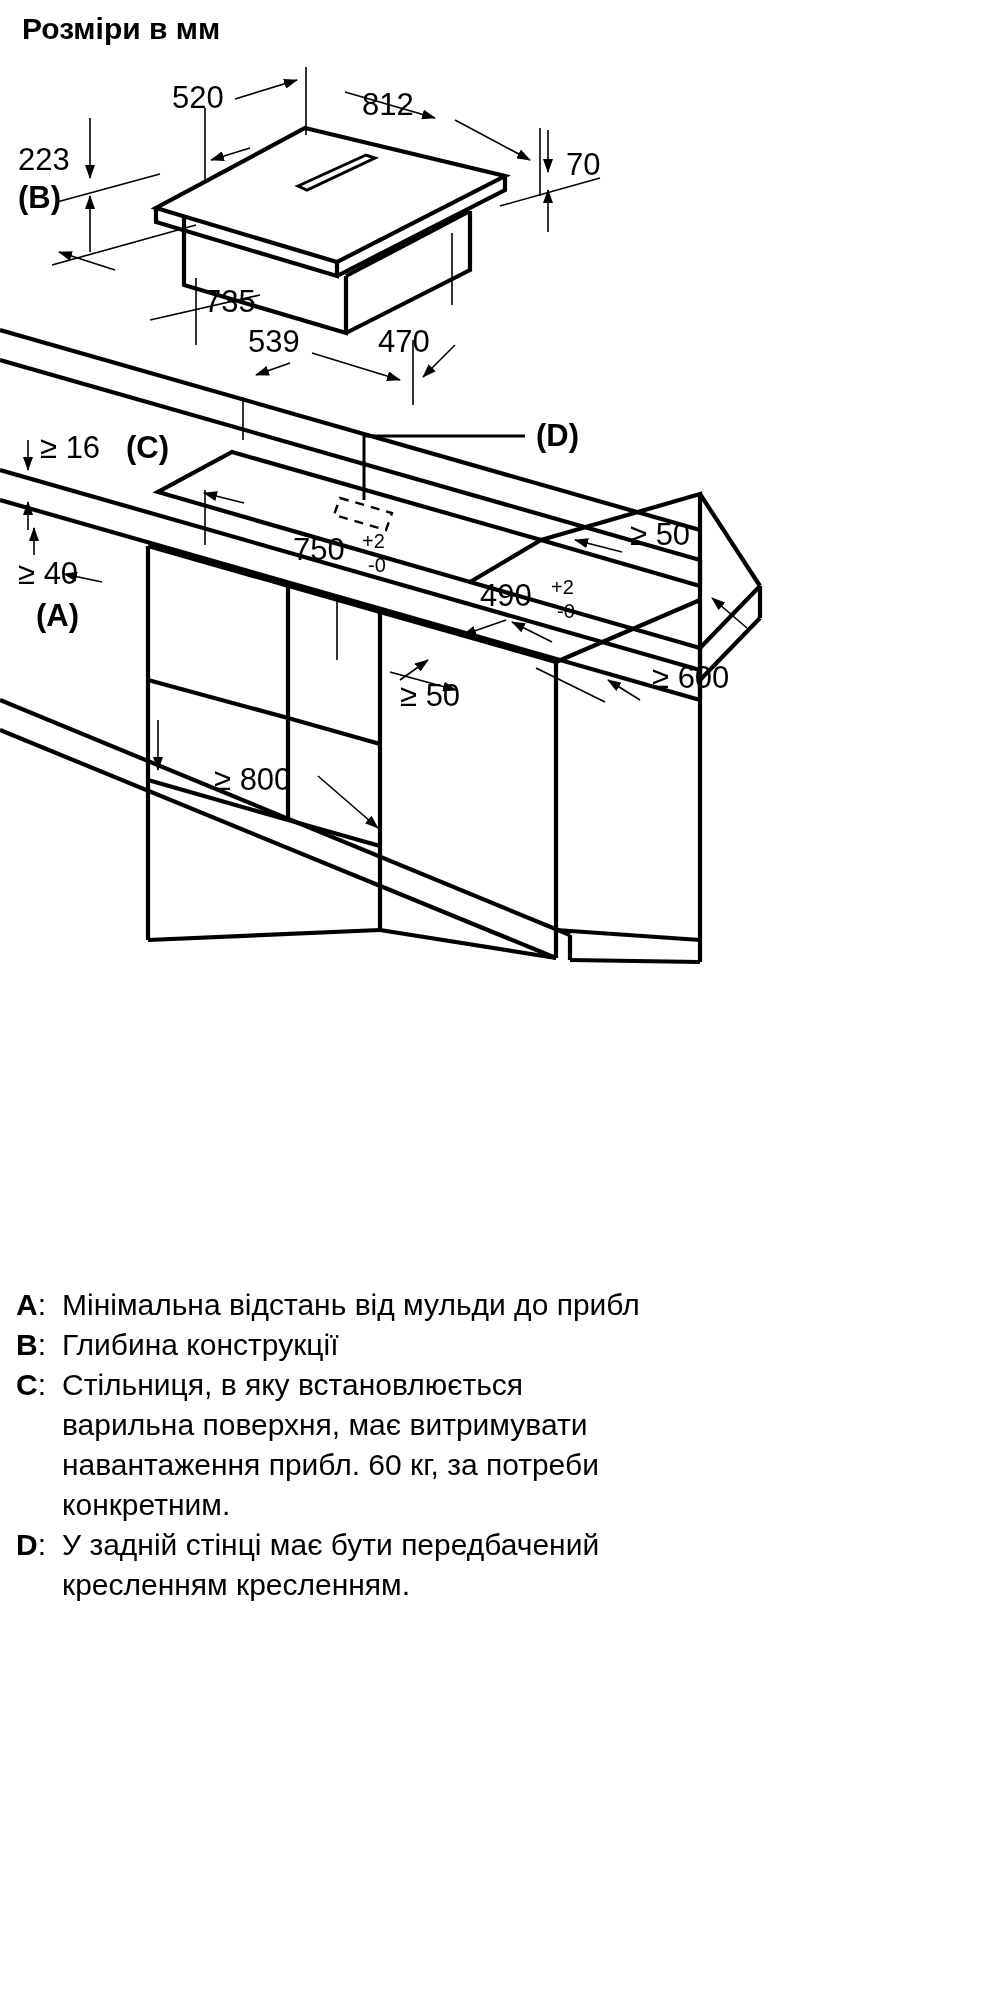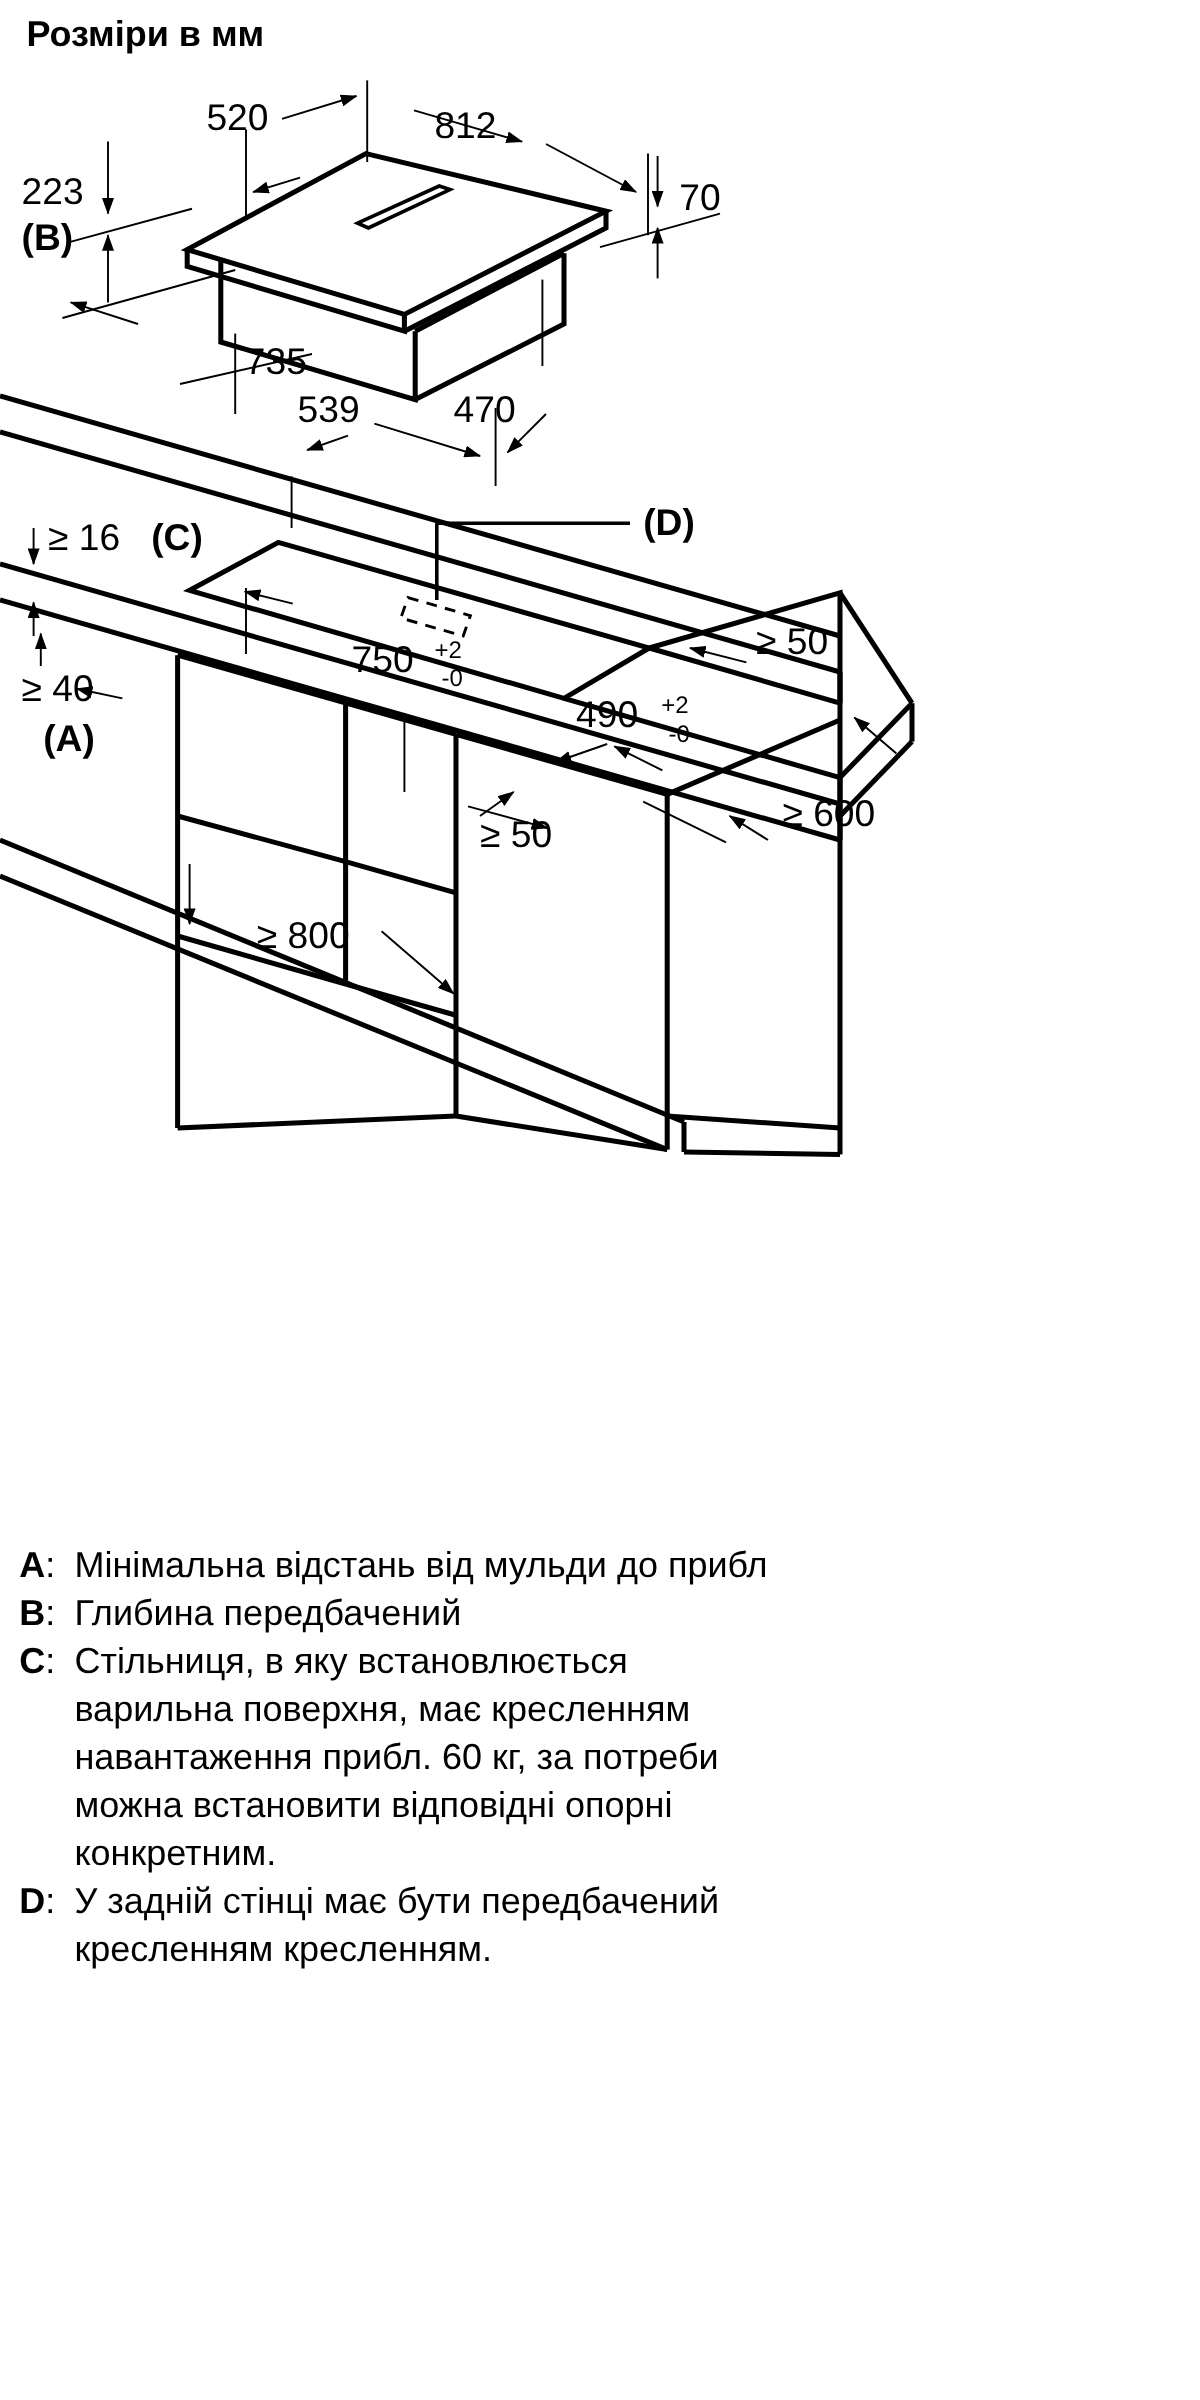--- a/index.html
+++ b/index.html
@@ -190,30 +190,29 @@
   <div id="legend">
     <div class="leg-row">
       <div class="leg-key"><span>A</span><span class="colon">:</span></div>
       <div class="leg-body">
         <div>Мінімальна відстань від мульди до прибл</div>
       </div>
     </div>
     <div class="leg-row">
       <div class="leg-key"><span>B</span><span class="colon">:</span></div>
       <div class="leg-body">
-        <div>Глибина передбачений</div>
+        <div>Глибина конструкції</div>
       </div>
     </div>
     <div class="leg-row">
       <div class="leg-key"><span>C</span><span class="colon">:</span></div>
       <div class="leg-body">
         <div>Стільниця, в яку встановлюється</div>
-        <div>варильна поверхня, має кресленням</div>
+        <div>варильна поверхня, має витримувати</div>
         <div>навантаження прибл. 60 кг, за потреби</div>
-        <div>можна встановити відповідні опорні</div>
         <div>конкретним.</div>
       </div>
     </div>
     <div class="leg-row">
       <div class="leg-key"><span>D</span><span class="colon">:</span></div>
       <div class="leg-body">
         <div>У задній стінці має бути передбачений</div>
         <div>кресленням кресленням.</div>
       </div>
     </div>

